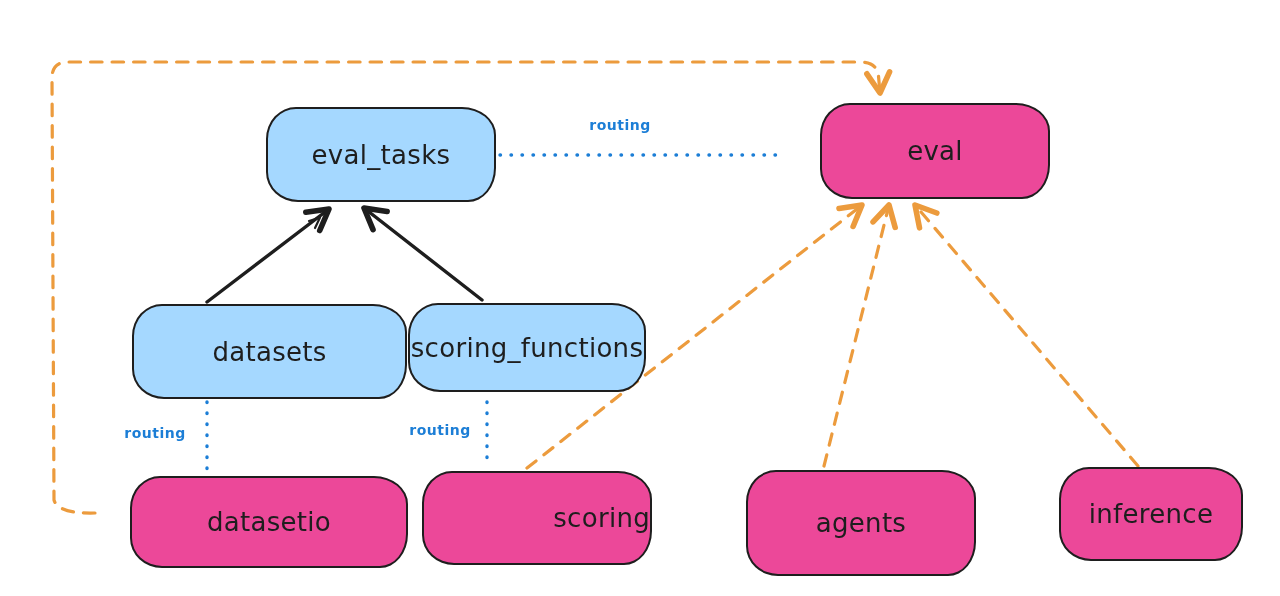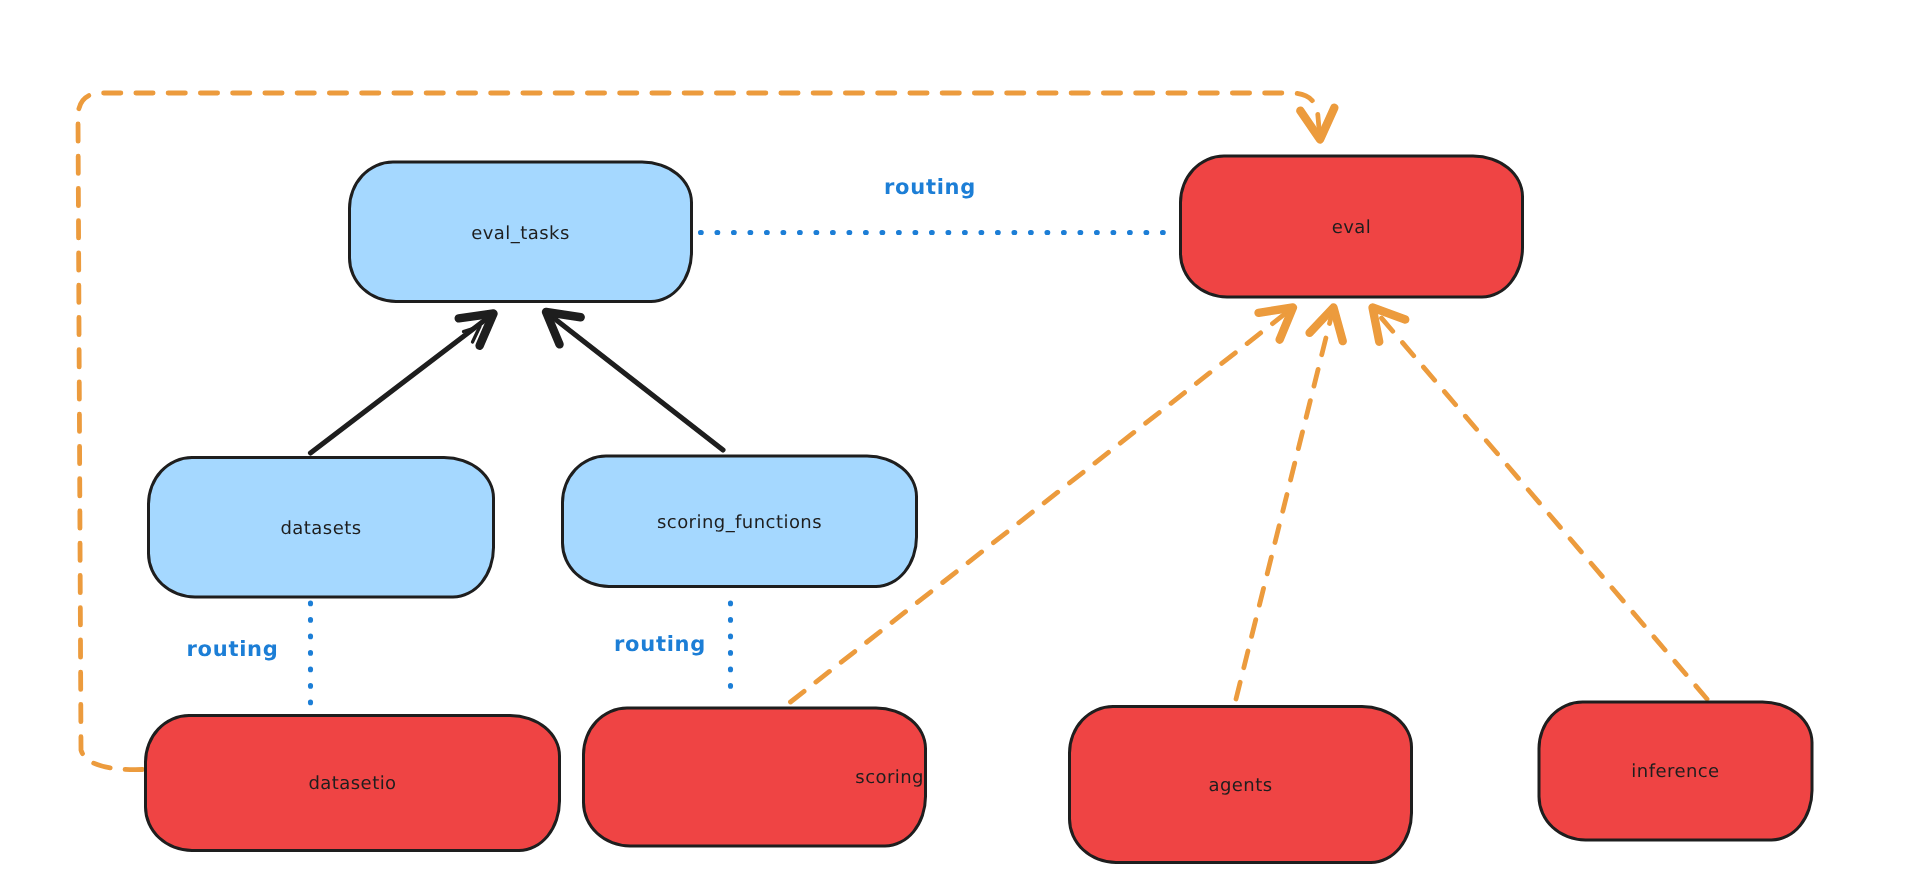--- a/index.html
+++ b/index.html
@@ -23,26 +23,27 @@
     height: 596px;
   }
   .node {
     position: absolute;
     box-sizing: border-box;
     border: 2.6px solid #1e1e1e;
     border-radius: 30px 34px 28px 32px / 32px 28px 34px 30px;
     display: flex;
     align-items: center;
     justify-content: center;
-    font-size: 12px;
+    font-size: 26px;
     color: #1e1e1e;
     letter-spacing: 0.3px;
+    margin-left: 34px;
   }
   .node-blue  { background: #a5d8ff; }
-  .node-green { background: #ef4444; }
+  .node-green { background: #ec4899; }
   .edge-label {
     position: absolute;
     color: #1c7ed6;
     font-size: 14px;
     font-weight: 600;
     letter-spacing: 0.5px;
     text-align: center;
   }
 </style>
 </head>
@@ -76,21 +77,21 @@
   </svg>
 
   <div class="node node-blue" style="left:232px; top:107px; width:230px; height:95px;">
     <span>eval_tasks</span>
   </div>
 
   <div class="node node-green" style="left:786px; top:103px; width:230px; height:96px;">
     <span>eval</span>
   </div>
 
-  <div class="node node-blue" style="left:98px; top:304px; width:232px; height:95px;">
+  <div class="node node-blue" style="left:98px; top:304px; width:275px; height:95px;">
     <span>datasets</span>
   </div>
 
   <div class="node node-blue" style="left:374px; top:303px; width:238px; height:89px;">
     <span>scoring_functions</span>
   </div>
 
   <div class="node node-green" style="left:96px; top:476px; width:278px; height:92px;">
     <span>datasetio</span>
   </div>

